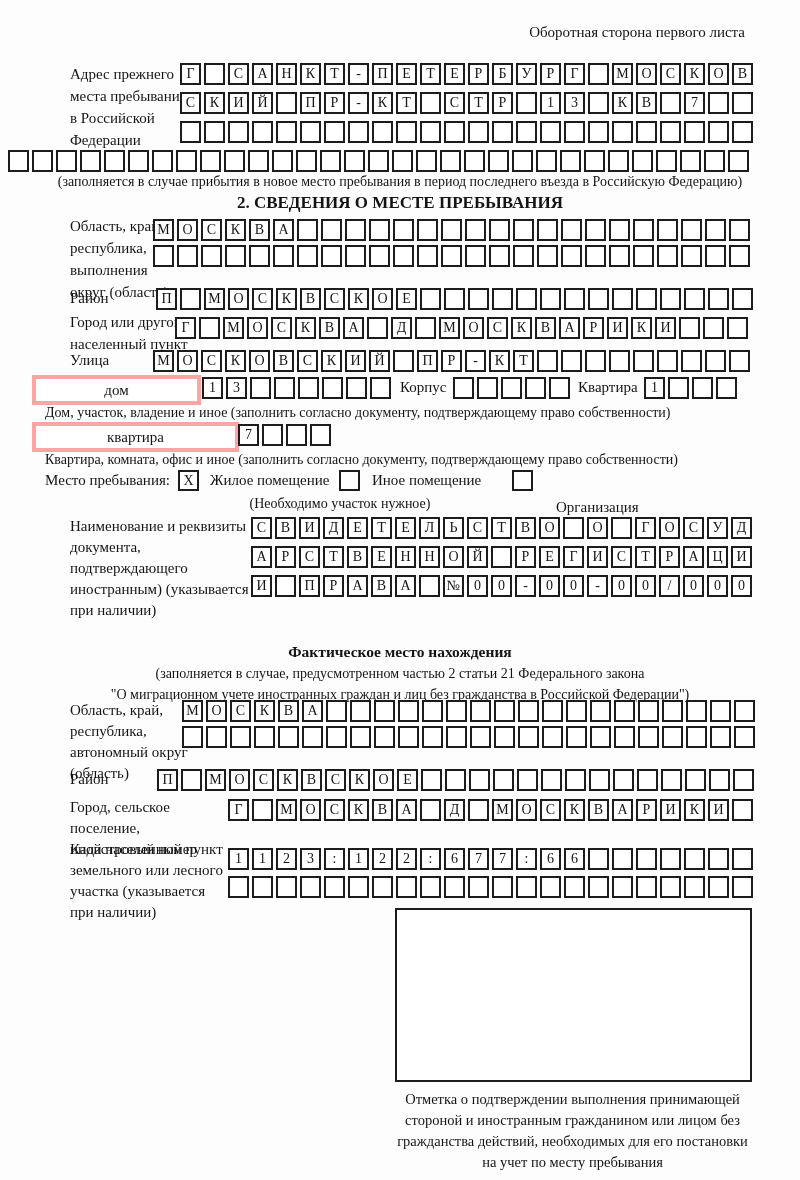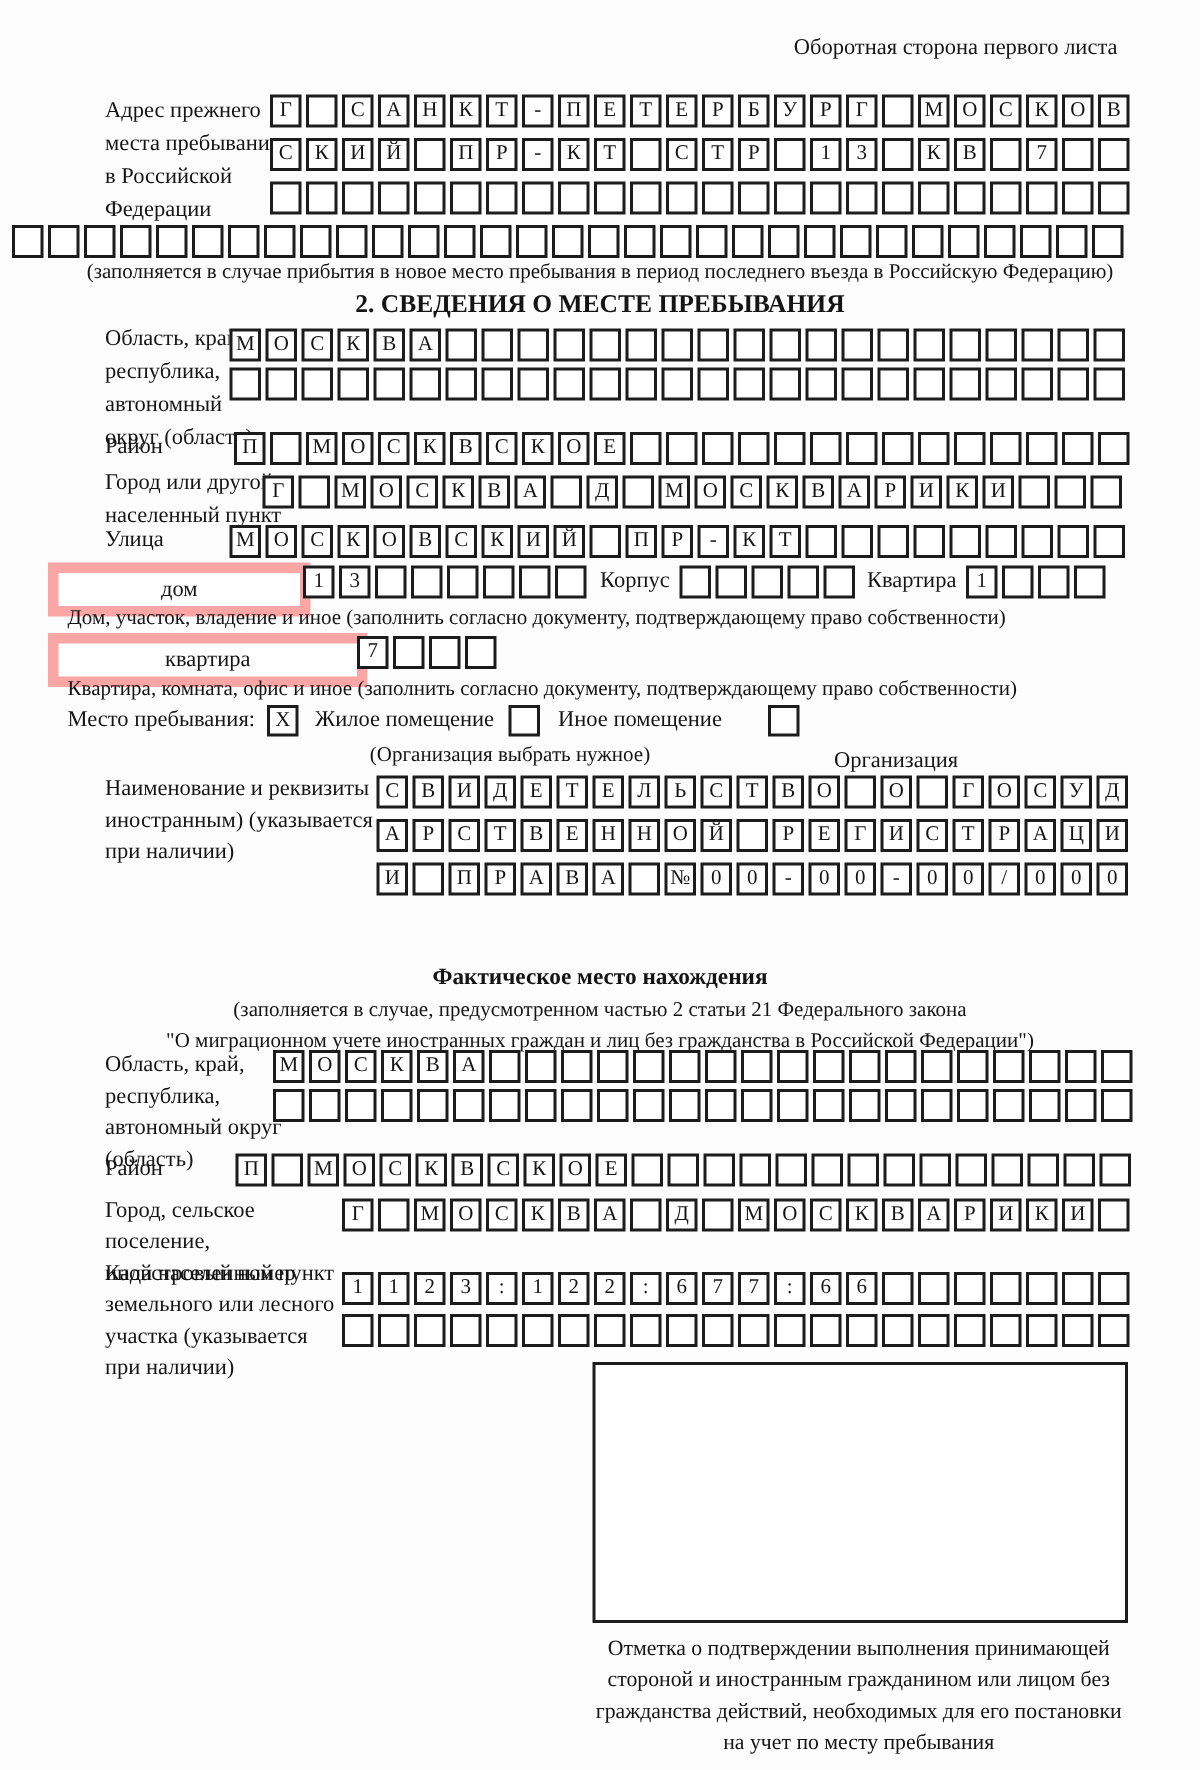--- a/index.html
+++ b/index.html
@@ -15,21 +15,21 @@
   .note{font-size:14px;}
   .lbl div{line-height:22px;}
   .lbl21 div{line-height:21px;}
   .cbrow{display:flex;gap:3px;}
   .cb{
     width:17px;height:18px;border:2px solid #1c1c1c;
     display:flex;align-items:center;justify-content:center;
     font-size:14px;line-height:18px;background:#fff;flex:0 0 auto;
   }
   .widebox{
-    border:7px solid #fca5a5;height:22px;background:#fff;
+    border:4px solid #fca5a5;height:22px;background:#fff;
     display:flex;align-items:center;justify-content:center;font-size:15px;
   }
   .chk{
     width:17px;height:17px;border:2px solid #1c1c1c;background:#fff;
     display:flex;align-items:center;justify-content:center;font-size:14px;
   }
   .stamp{border:2px solid #1c1c1c;background:#fff;}
 </style>
 </head>
 <body>
@@ -155,21 +155,21 @@
       <span class="cb"></span>
       <span class="cb"></span>
     </div>
   <div class="abs note center" style="left:0;top:174px;width:800px">(заполняется в случае прибытия в новое место пребывания в период последнего въезда в Российскую Федерацию)</div>
 
   <div class="abs bold center" style="left:0;top:193px;width:800px;font-size:17px">2. СВЕДЕНИЯ О МЕСТЕ ПРЕБЫВАНИЯ</div>
 
   <div class="abs lbl" style="left:70px;top:215px;width:120px">
     <div>Область, край,</div>
     <div>республика,</div>
-    <div>автономный</div>
+    <div>выполнения</div>
     <div>округ (область)</div>
   </div>
   <div class="abs cbrow" style="left:153px;top:219px">
       <span class="cb">М</span>
       <span class="cb">О</span>
       <span class="cb">С</span>
       <span class="cb">К</span>
       <span class="cb">В</span>
       <span class="cb">А</span>
       <span class="cb"></span>
@@ -346,24 +346,25 @@
     </div>
   <div class="abs note" style="left:45px;top:452px">Квартира, комната, офис и иное (заполнить согласно документу, подтверждающему право собственности)</div>
 
   <div class="abs" style="left:45px;top:472px">Место пребывания:</div>
   <div class="abs chk" style="left:178px;top:470px">X</div>
   <div class="abs" style="left:210px;top:472px">Жилое помещение</div>
   <div class="abs chk" style="left:339px;top:470px"></div>
   <div class="abs" style="left:372px;top:472px">Иное помещение</div>
   <div class="abs chk" style="left:512px;top:470px"></div>
   <div class="abs" style="left:556px;top:499px">Организация</div>
-  <div class="abs note center" style="left:45px;top:496px;width:590px">(Организация выбрать нужное)</div>
+  <div class="abs note center" style="left:45px;top:496px;width:590px">(Необходимо участок нужное)</div>
 
   <div class="abs lbl21" style="left:70px;top:516px;width:185px">
     <div>Наименование и реквизиты</div>
+    <div>документа, подтверждающего</div>
     <div>иностранным) (указывается</div>
     <div>при наличии)</div>
   </div>
   <div class="abs cbrow" style="left:251px;top:517px">
       <span class="cb">С</span>
       <span class="cb">В</span>
       <span class="cb">И</span>
       <span class="cb">Д</span>
       <span class="cb">Е</span>
       <span class="cb">Т</span>

